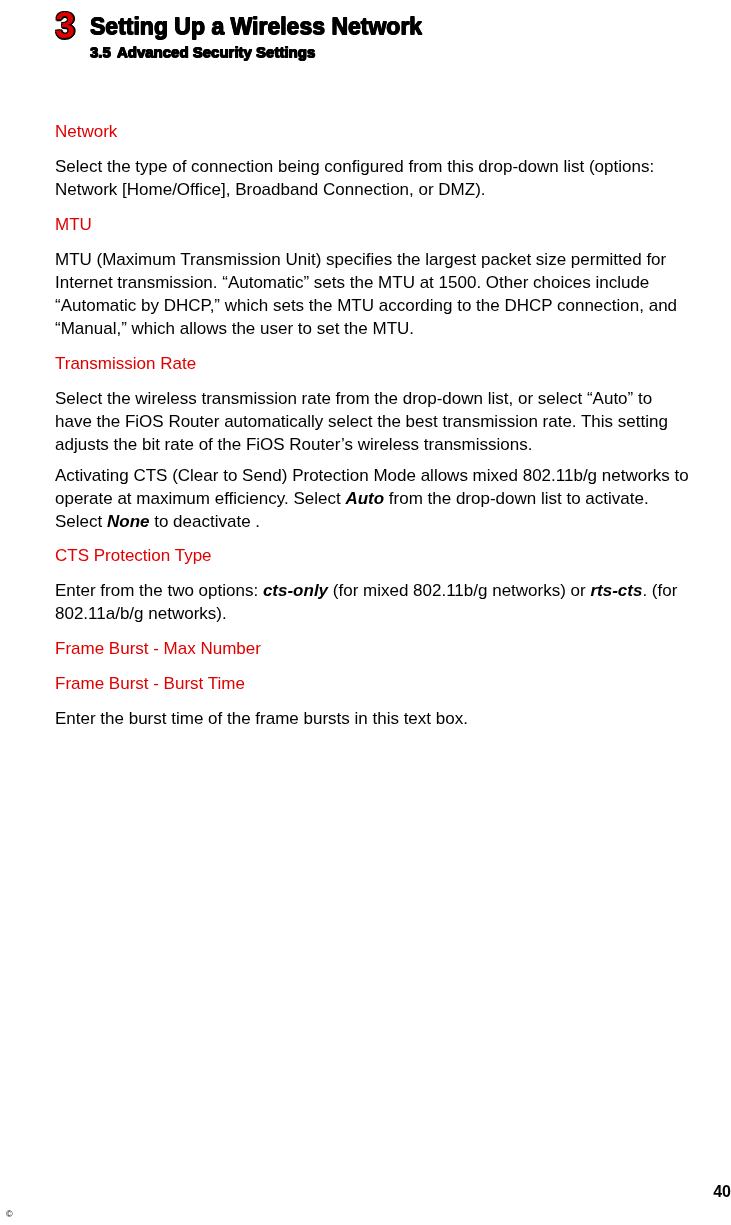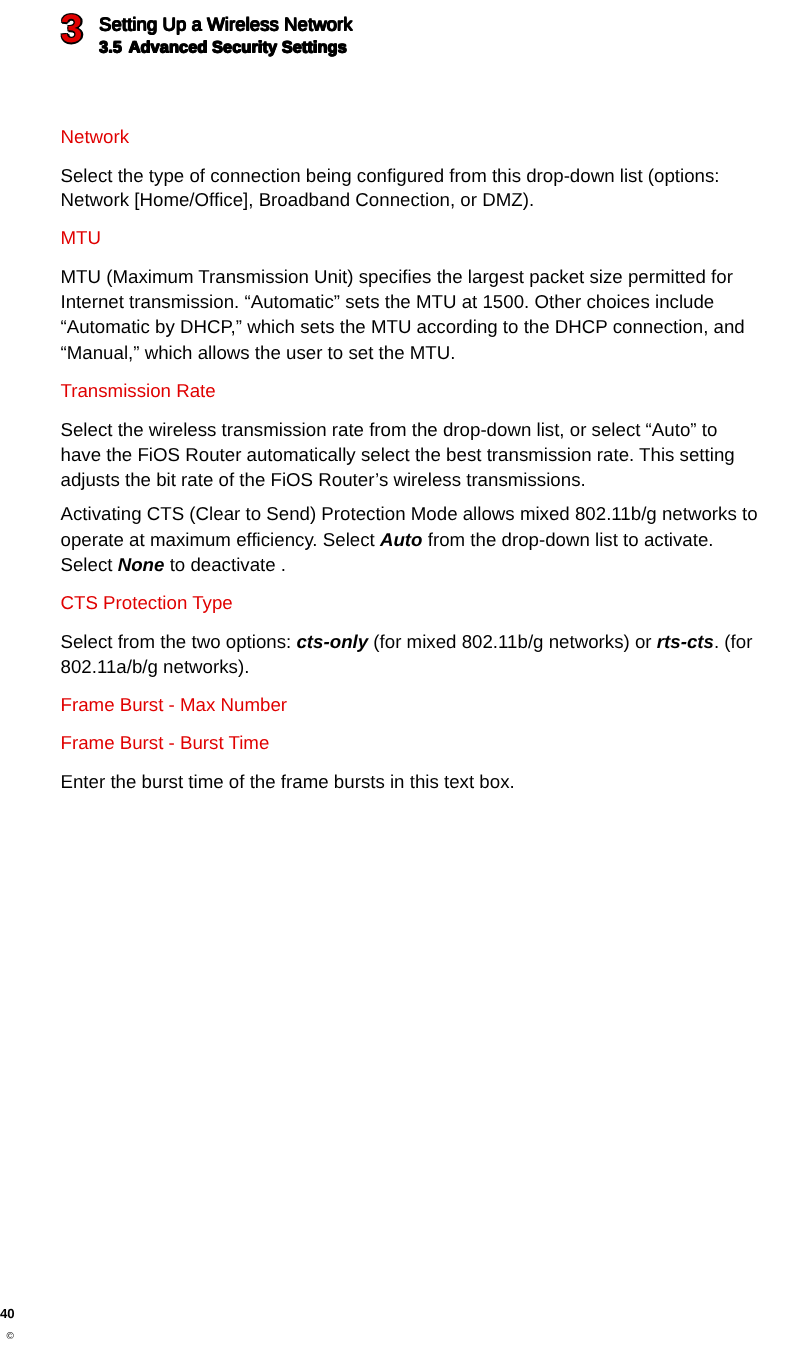--- a/index.html
+++ b/index.html
@@ -37,22 +37,22 @@
        1px  1px 0 #000,
        2px  0   0 #000,
        0    2px 0 #000;
     transform: translateY(-2px);
   }
   .header-text {
     line-height: 1.3;
     padding-top: 2px;
   }
   .chapter-title {
-    font-weight: 400;
-    font-size: 17px;
+    font-weight: 700;
+    font-size: 23px;
     text-shadow:
       -0.5px -0.5px 0 #000,
        0.5px -0.5px 0 #000,
       -0.5px  0.5px 0 #000,
        0.5px  0.5px 0 #000;
   }
   .section-title {
     font-weight: 900;
     font-size: 15px;
     text-shadow:
@@ -83,23 +83,23 @@
   }
   .bold {
     font-weight: 700;
     font-style: italic;
   }
   .page-number {
     position: absolute;
     bottom: 24px;
     left: 0;
     width: 100%;
-    text-align: left;
+    text-align: right;
     font-weight: 700;
-    font-size: 12px;
+    font-size: 16px;
   }
   .copyright {
     position: absolute;
     left: 6px;
     bottom: 6px;
     font-size: 9px;
   }
 </style>
 </head>
 <body>
@@ -126,21 +126,21 @@
 
     <div class="red-head">Transmission Rate</div>
     <div class="para">Select the wireless transmission rate from the drop-down list, or select “Auto” to have the FiOS Router automatically select the best transmission rate. This setting adjusts the bit rate of the FiOS Router’s wireless transmissions.</div>
 
     <div class="para">
       <span>Activating CTS (Clear to Send) Protection Mode allows mixed 802.11b/g networks to operate at maximum efficiency. Select </span><span class="bold">Auto</span><span> from the drop-down list to activate. Select </span><span class="bold">None</span><span> to deactivate .</span>
     </div>
 
     <div class="red-head">CTS Protection Type</div>
     <div class="para">
-      <span>Select from the two options: </span><span class="bold">cts-only</span><span> (for mixed 802.11b/g networks) or </span><span class="bold">rts-cts</span><span>. (for 802.11a/b/g networks).</span>
+      <span>Enter from the two options: </span><span class="bold">cts-only</span><span> (for mixed 802.11b/g networks) or </span><span class="bold">rts-cts</span><span>. (for 802.11a/b/g networks).</span>
     </div>
 
     <div class="red-head">Frame Burst - Max Number</div>
 
     <div class="red-head">Frame Burst - Burst Time</div>
     <div class="para">Enter the burst time of the frame bursts in this text box.</div>
 
   </div>
 
   <div class="page-number">40</div>

